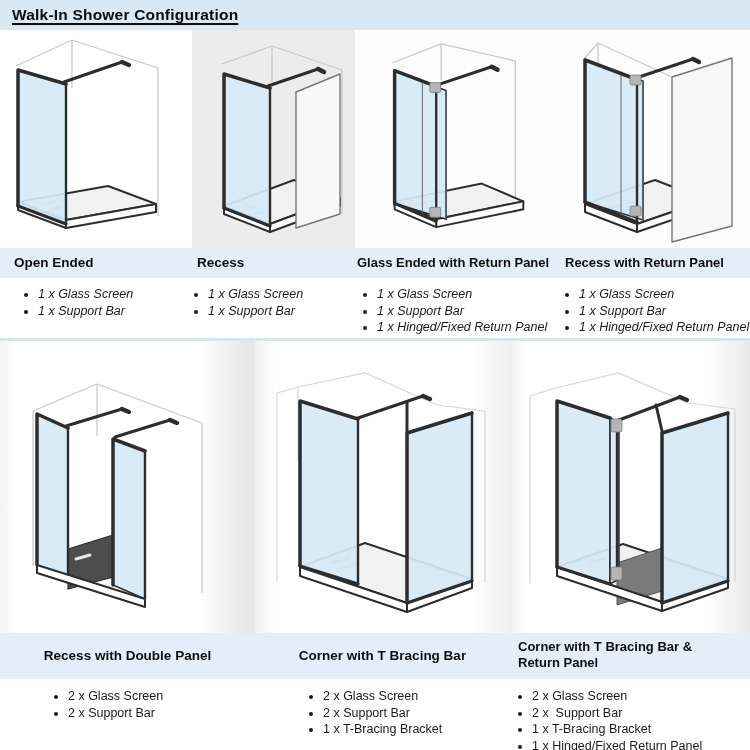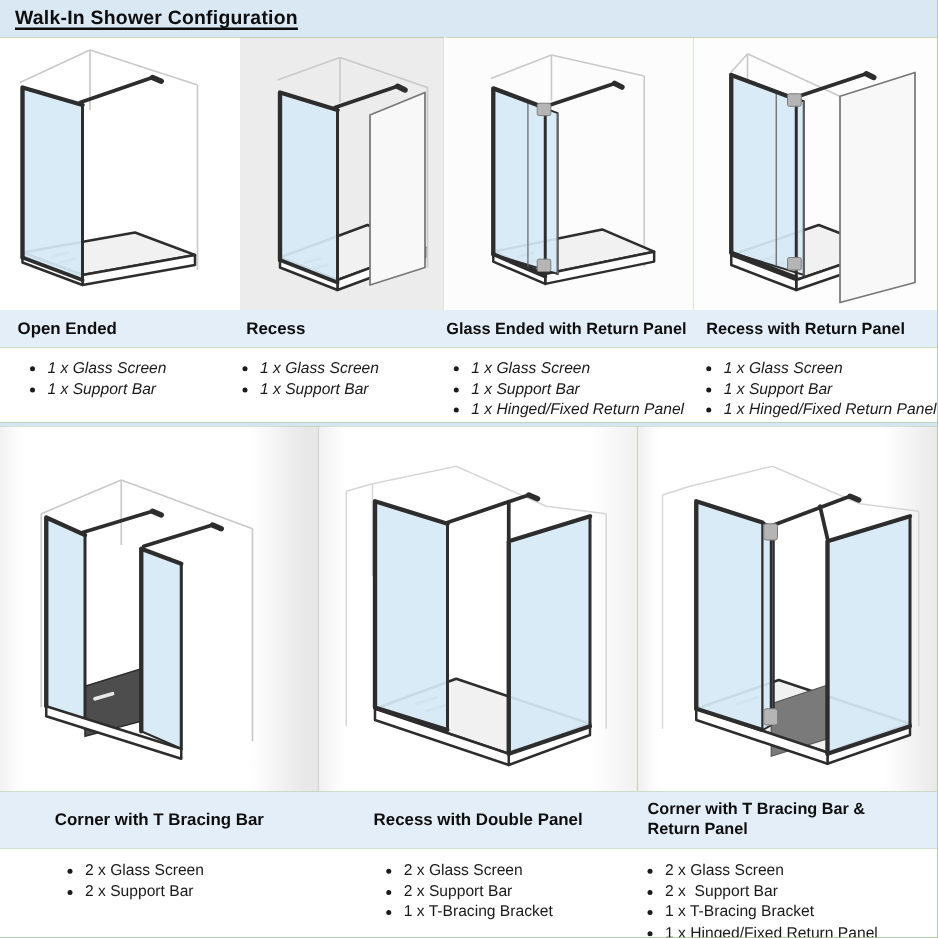--- a/index.html
+++ b/index.html
@@ -1,17 +1,17 @@
 <!DOCTYPE html>
 <html><head>
 <meta charset="utf-8">
 <style>
   html,body{margin:0;padding:0;background:#fff;}
   .page{
-    position:relative;width:750px;height:750px;overflow:hidden;background:#4d7c0f;
+    position:relative;width:750px;height:750px;overflow:hidden;background:#14b8a6;
     font-family:"Liberation Sans","DejaVu Sans",sans-serif;color:#111;
   }
   
   .header{
     height:30px;background:#d9e8f3;display:flex;align-items:center;
     justify-content:space-between;padding:0 12px;box-sizing:border-box;
   }
   .title{
     font-size:15.5px;font-weight:bold;text-decoration:underline;
     text-underline-offset:3px;text-decoration-thickness:2px;color:#0d0d0d;letter-spacing:.2px;
@@ -323,22 +323,22 @@
           <path class="cap" d="M170,56 l7,3"></path>
           <path class="bar" d="M146,64 L152,90"></path>
         </g>
         <rect class="hinge" x="101" y="78" width="11" height="13" rx="2"></rect>
         <rect class="hinge" x="101" y="226" width="11" height="13" rx="2"></rect>
       </svg>
     </div>
   </div>
 
   <div class="labels labels-bottom">
+    <div class="label l5">Recess with Double Panel</div>
     <div class="label l6">Corner with T Bracing Bar</div>
-    <div class="label l5">Recess with Double Panel</div>
     <div class="label l7">Corner with T Bracing Bar &amp; Return Panel</div>
   </div>
 
   <div class="lists lists-bottom">
     <ul class="u5">
       <li>2 x Glass Screen</li>
       <li>2 x Support Bar</li>
     </ul>
     <ul class="u6">
       <li>2 x Glass Screen</li>

